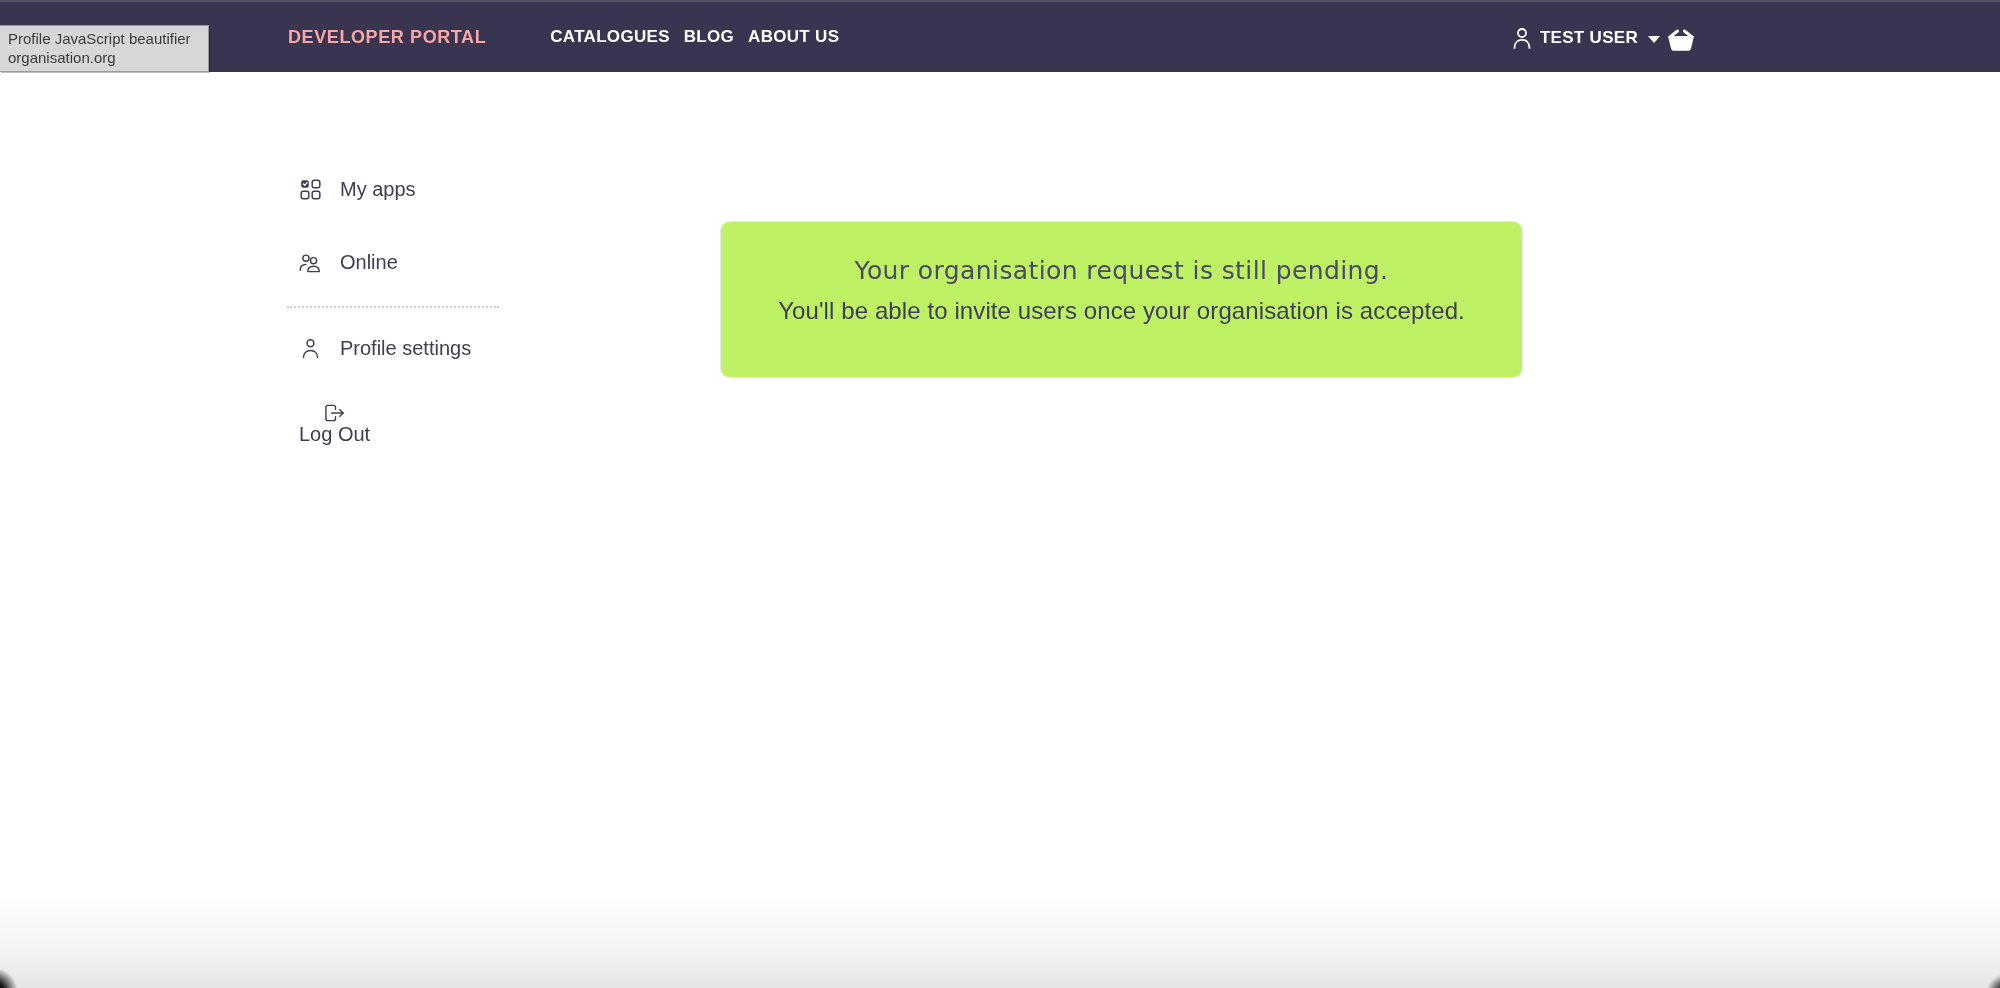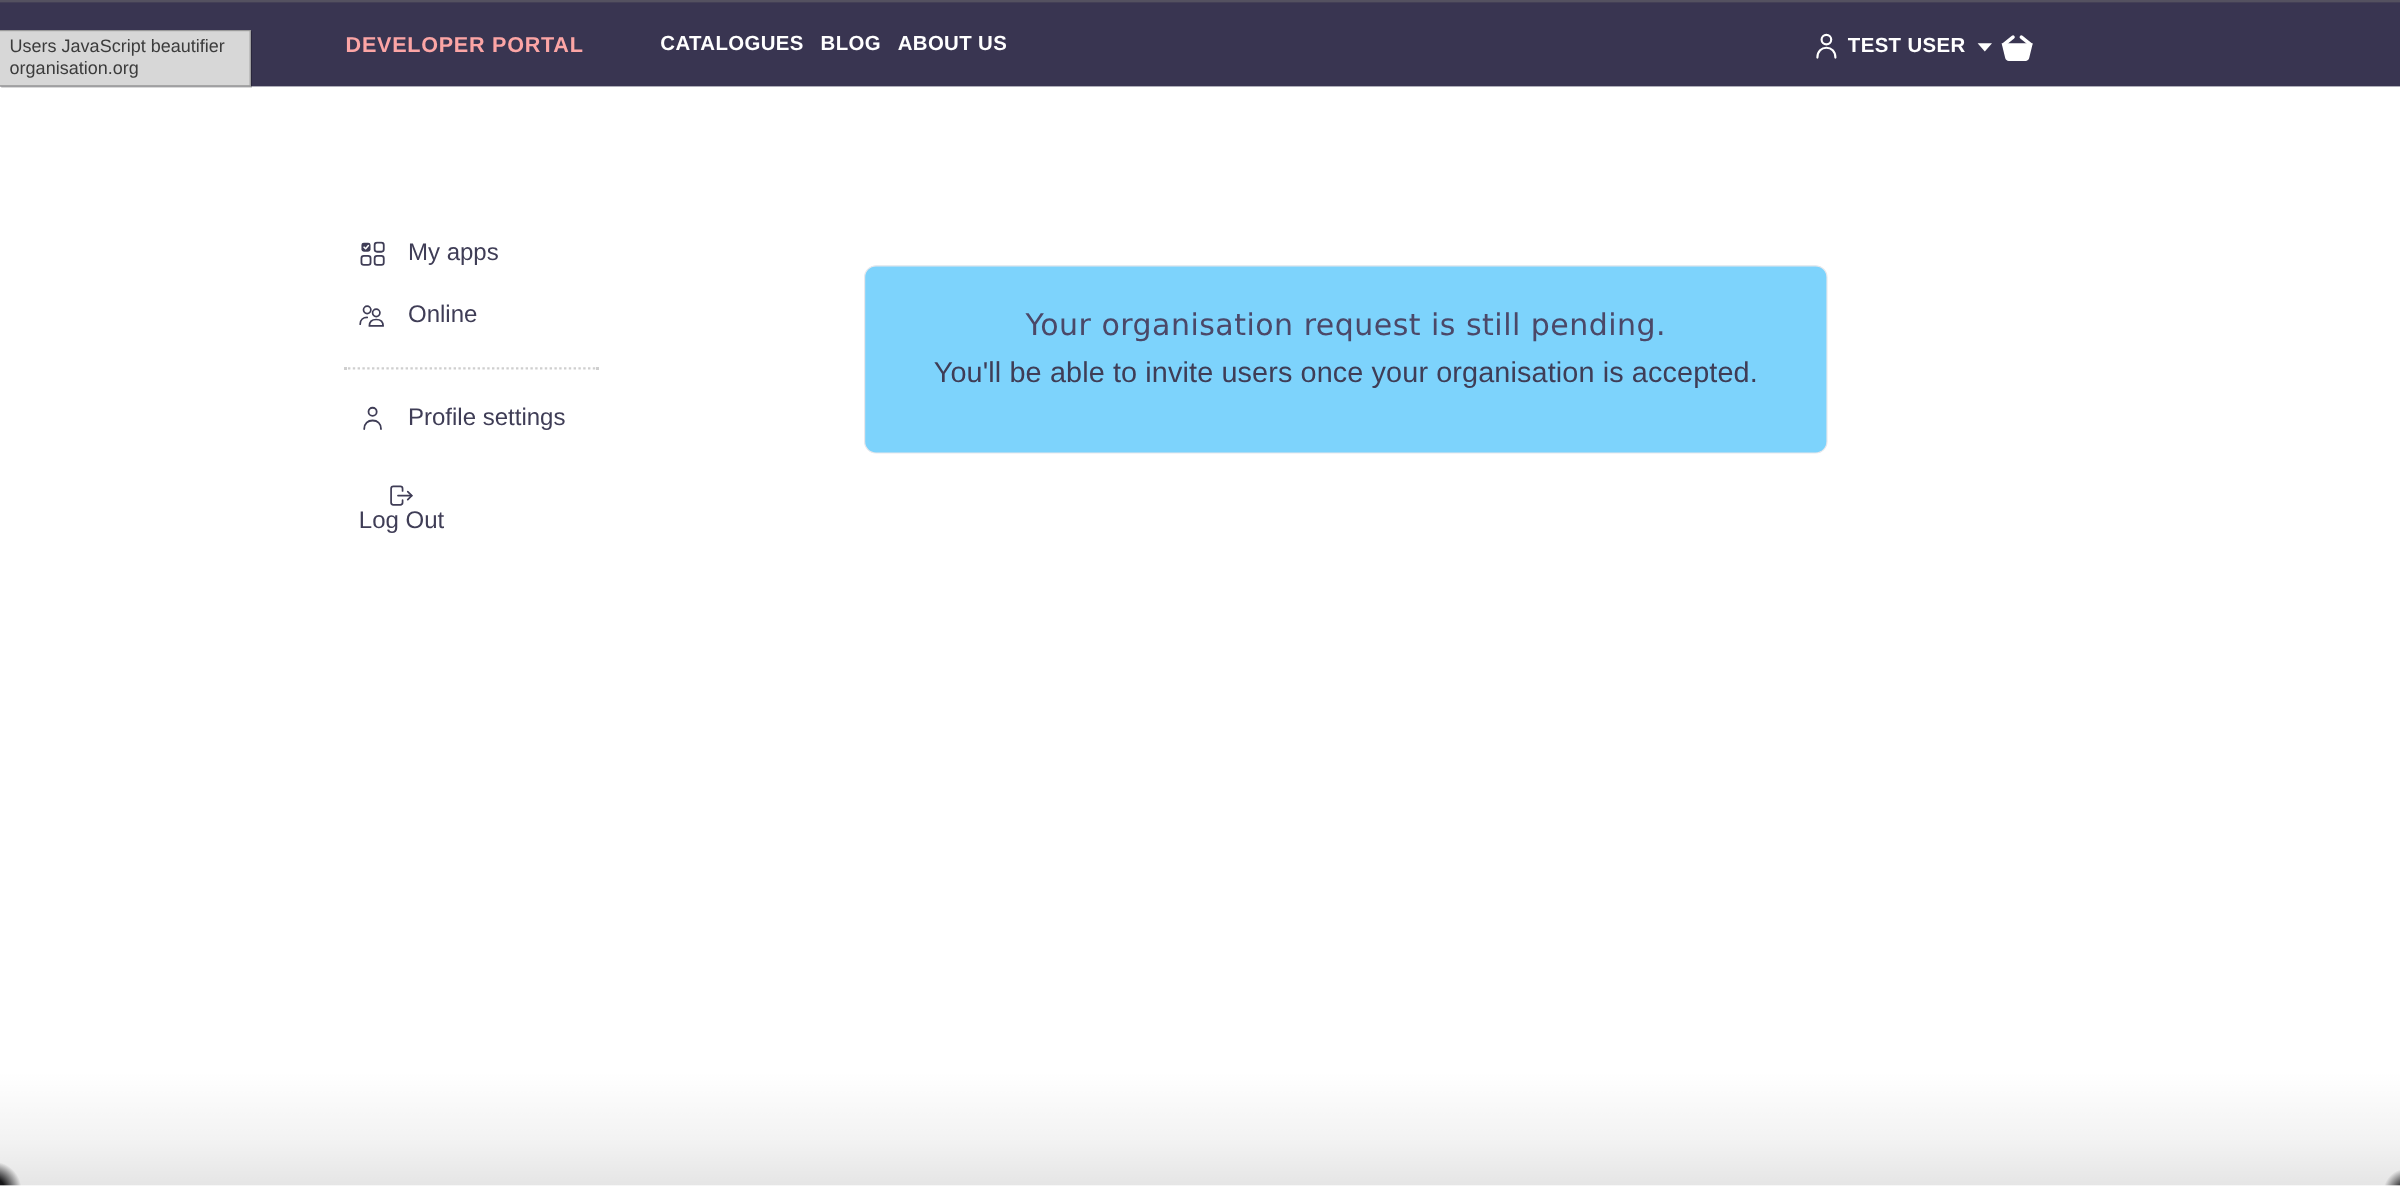--- a/index.html
+++ b/index.html
@@ -86,37 +86,37 @@
     position: absolute;
     left: 299px;
     display: flex; align-items: center;
     column-gap: 19px;
     color: #3f3d56;
     font-size: 20px;
     cursor: pointer;
     white-space: nowrap;
   }
   .side-item .ic { width: 22px; display: flex; justify-content: center; }
-  #item-myapps   { top: 200px; }
+  #item-myapps   { top: 178px; }
   #item-users    { top: 251px; }
   #item-profile  { top: 337px; }
   #item-logout   { top: 403px; flex-direction: column; }
   .side-divider {
     position: absolute;
     left: 287px; top: 306px;
     width: 212px; height: 0;
     border-top: 2px dotted #cfcfcf;
   }
 
   
   .pending-card {
     position: absolute;
     left: 720px; top: 221px;
     width: 803px; height: 157px;
-    background: #7dd3fc;
+    background: #bef264;
     border: 1px solid #e8e8ec;
     border-radius: 10px;
     text-align: center;
   }
   .pending-card h2 {
     margin-top: 34px;
     color: #4b4868;
     font-size: 25px;
     font-weight: 500;
     letter-spacing: 0.4px;
@@ -168,21 +168,21 @@
       <svg class="icon-svg" width="34" height="30" viewBox="0 0 34 30">
         <path d="M13.5,8 L6,14" stroke="#ffffff" stroke-width="3" stroke-linecap="round" fill="none"></path>
         <path d="M20.5,8 L28,14" stroke="#ffffff" stroke-width="3" stroke-linecap="round" fill="none"></path>
         <path d="M4,13 L30,13 L27,25.4 C26.7,26.8 25.4,27.8 24,27.8 L10,27.8 C8.6,27.8 7.3,26.8 7,25.4 Z" fill="#ffffff"></path>
       </svg>
     </div>
   </div>
 </header>
 
 <div class="status-tooltip">
-  <div>Users JavaScript beautifier</div>
+  <div>Profile JavaScript beautifier</div>
   <div>organisation.org</div>
 </div>
 
 <div class="side-item" id="item-myapps">
   <span class="ic">
     <svg class="icon-svg" width="21" height="21" viewBox="0 0 21 21">
       <rect x="1.2" y="1.2" width="7.6" height="7.6" rx="2" fill="#3f3d56"></rect>
       <path d="M3.4,5 L4.7,6.3 L7,3.6" fill="none" stroke="#ffffff" stroke-width="1.3" stroke-linecap="round" stroke-linejoin="round"></path>
       <rect x="12.2" y="1.2" width="7.6" height="7.6" rx="2" fill="none" stroke="#3f3d56" stroke-width="1.5"></rect>
       <rect x="1.2" y="12.2" width="7.6" height="7.6" rx="2" fill="none" stroke="#3f3d56" stroke-width="1.5"></rect>

